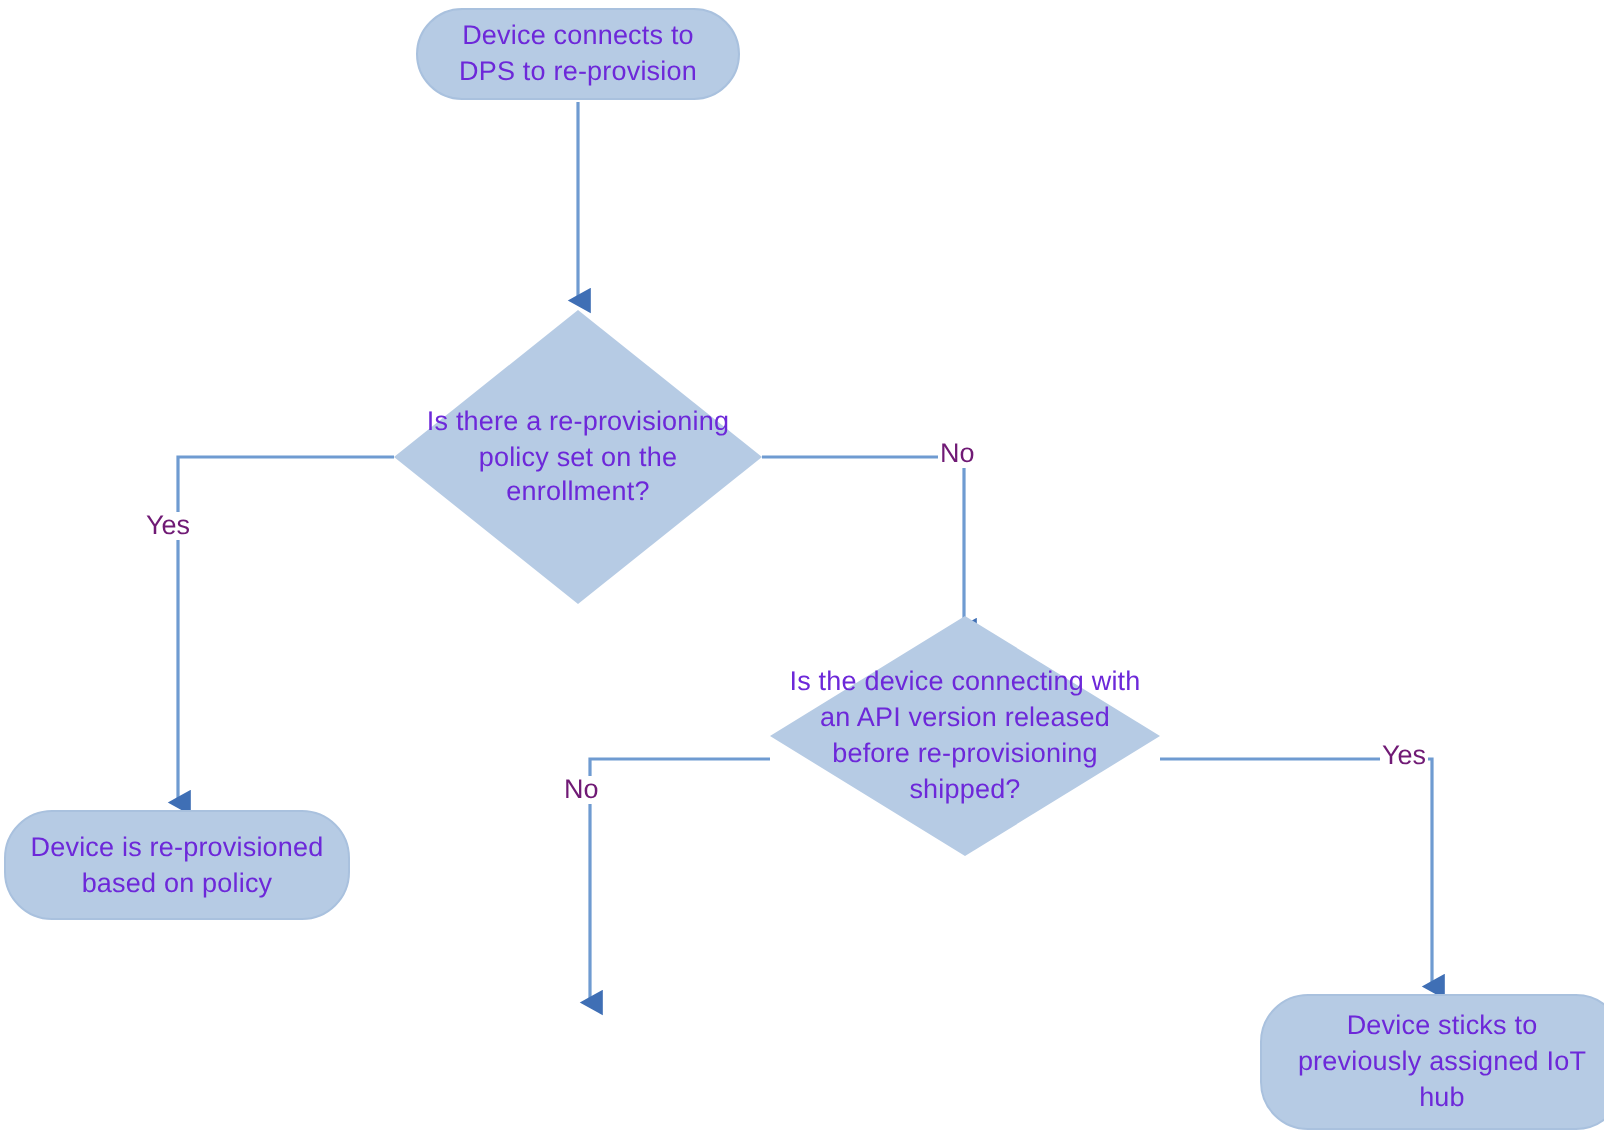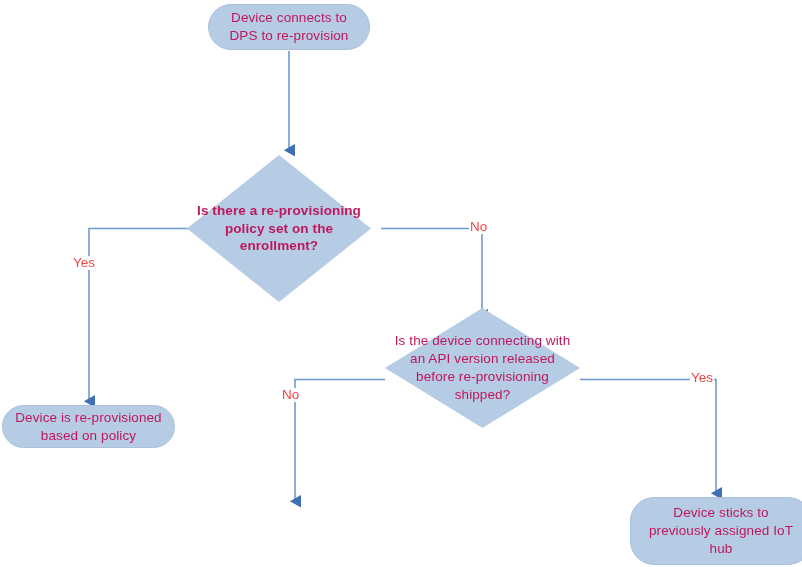--- a/index.html
+++ b/index.html
@@ -26,21 +26,21 @@
     height: 567px;
     pointer-events: none;
   }
   .node {
     position: absolute;
     box-sizing: border-box;
     display: flex;
     align-items: center;
     justify-content: center;
     text-align: center;
-    color: #be185d;
+    color: #6d28d9;
     font-size: 13.5px;
     line-height: 1.32;
     letter-spacing: 0.1px;
   }
   .terminator {
     background: #b6cbe4;
     border: 1px solid #a9c1de;
     border-radius: 24px;
     padding: 2px 10px;
   }
@@ -60,21 +60,21 @@
   }
   .decision .decision-label {
     position: relative;
     z-index: 2;
     width: 100%;
     padding: 0 6px;
     box-sizing: border-box;
   }
   .edge-label {
     position: absolute;
-    color: #ef4444;
+    color: #701a75;
     font-size: 13.5px;
     line-height: 1;
     white-space: nowrap;
     background: #ffffff;
     padding: 0 1px;
   }
 </style>
 </head>
 <body>
 
@@ -95,31 +95,31 @@
 
     <path d="M385,379.5 L295,379.5 L295,500" stroke="#6f9bd1" stroke-width="1.6" fill="none" marker-end="url(#arrow)"></path>
 
     <path d="M580,379.5 L716,379.5 L716,492" stroke="#6f9bd1" stroke-width="1.6" fill="none" marker-end="url(#arrow)"></path>
   </svg>
 
   <div class="node terminator" style="left:208px; top:4px; width:162px; height:46px;">
     <span>Device connects to DPS to re-provision</span>
   </div>
 
-  <div class="node decision" style="left:187px; top:155px; width:184px; height:147px;font-weight:bold;">
+  <div class="node decision" style="left:197px; top:155px; width:184px; height:147px;">
     <span class="diamond-shape"></span>
     <span class="decision-label">Is there a re-provisioning policy set on the enrollment?</span>
   </div>
 
   <div class="node decision" style="left:385px; top:308px; width:195px; height:120px;">
     <span class="diamond-shape"></span>
     <span class="decision-label">Is the device connecting with an API version released before re-provisioning shipped?</span>
   </div>
 
-  <div class="node terminator" style="left:2px; top:405px; width:173px; height:43px;">
+  <div class="node terminator" style="left:2px; top:405px; width:173px; height:55px;">
     <span>Device is re-provisioned based on policy</span>
   </div>
 
 
   <div class="node terminator" style="left:630px; top:497px; width:182px; height:68px;">
     <span>Device sticks to previously assigned IoT hub</span>
   </div>
 
   <div class="edge-label" style="left:72px; top:256px;">Yes</div>
 

